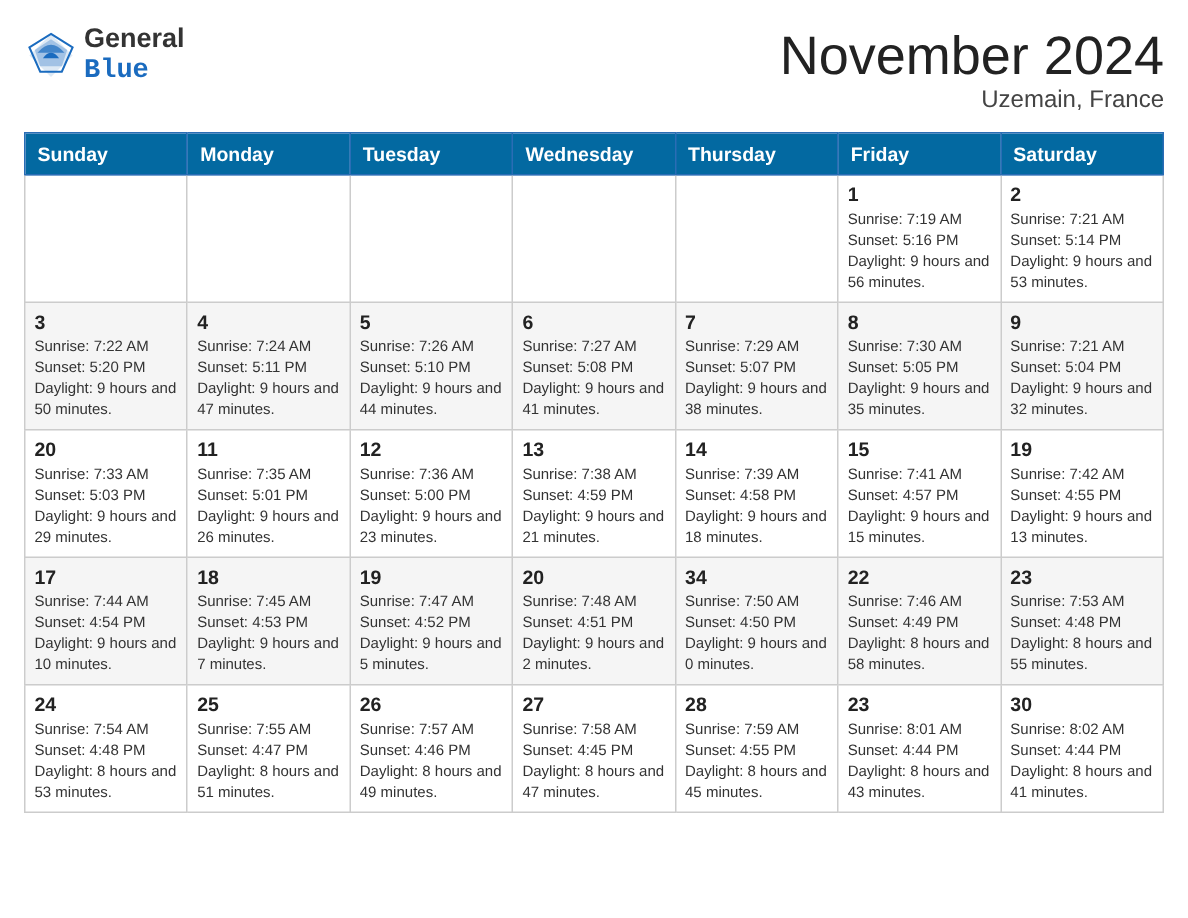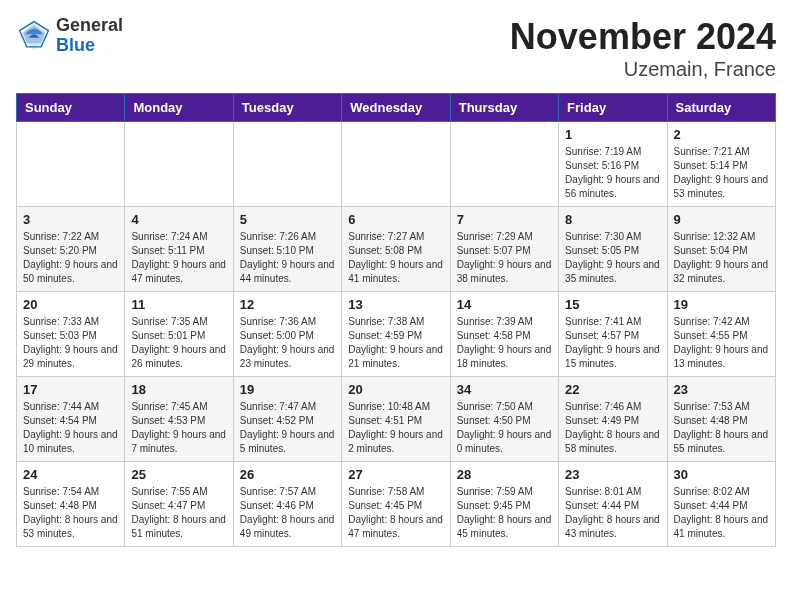--- a/index.html
+++ b/index.html
@@ -20,44 +20,44 @@
       display: flex;
       align-items: center;
       gap: 4px;
     }
     .logo-text {
       font-size: 18px;
       font-weight: bold;
       line-height: 1.1;
     }
     .logo-text .general { color: #333; }
-    .logo-text .blue { color: #1a6bbf; }
+    .logo-text .blue { color: #1a6bbf; font-family: Liberation Mono, monospace; }
     .logo-icon {
       width: 36px;
       height: 36px;
     }
     .title-area {
       text-align: right;
     }
     .month-title {
       font-size: 36px;
-      font-weight: bold;
+      font-weight: normal;
       color: #222;
     }
     .location {
-      font-size: 20px;
+      font-size: 16px;
       color: #444;
     }
     .calendar {
       width: 100%;
       border-collapse: collapse;
       border: 1px solid #ccc;
     }
     .calendar th {
-      background: #4c1d95;
+      background: #0369a1;
       color: #fff;
       padding: 6px 8px;
       font-size: 13px;
       font-weight: bold;
       text-align: left;
       border: 1px solid #2a6db5;
     }
     .calendar td {
       width: calc(100% / 7);
       vertical-align: top;
@@ -177,21 +177,21 @@
         </td>
         <td class="alt-row">
           <div class="day-number">8</div>
           <div class="day-info">Sunrise: 7:30 AM
 Sunset: 5:05 PM
 Daylight: 9 hours
 and 35 minutes.</div>
         </td>
         <td class="alt-row">
           <div class="day-number">9</div>
-          <div class="day-info">Sunrise: 12:32 AM
+          <div class="day-info">Sunrise: 7:21 AM
 Sunset: 5:04 PM
 Daylight: 9 hours
 and 32 minutes.</div>
         </td>
       </tr>
       <tr>
         <td>
           <div class="day-number">20</div>
           <div class="day-info">Sunrise: 7:33 AM
 Sunset: 5:03 PM
@@ -258,21 +258,21 @@
         </td>
         <td class="alt-row">
           <div class="day-number">19</div>
           <div class="day-info">Sunrise: 7:47 AM
 Sunset: 4:52 PM
 Daylight: 9 hours
 and 5 minutes.</div>
         </td>
         <td class="alt-row">
           <div class="day-number">20</div>
-          <div class="day-info">Sunrise: 10:48 AM
+          <div class="day-info">Sunrise: 7:48 AM
 Sunset: 4:51 PM
 Daylight: 9 hours
 and 2 minutes.</div>
         </td>
         <td class="alt-row">
           <div class="day-number">34</div>
           <div class="day-info">Sunrise: 7:50 AM
 Sunset: 4:50 PM
 Daylight: 9 hours
 and 0 minutes.</div>
@@ -317,21 +317,21 @@
         <td>
           <div class="day-number">27</div>
           <div class="day-info">Sunrise: 7:58 AM
 Sunset: 4:45 PM
 Daylight: 8 hours
 and 47 minutes.</div>
         </td>
         <td>
           <div class="day-number">28</div>
           <div class="day-info">Sunrise: 7:59 AM
-Sunset: 9:45 PM
+Sunset: 4:55 PM
 Daylight: 8 hours
 and 45 minutes.</div>
         </td>
         <td>
           <div class="day-number">23</div>
           <div class="day-info">Sunrise: 8:01 AM
 Sunset: 4:44 PM
 Daylight: 8 hours
 and 43 minutes.</div>
         </td>

